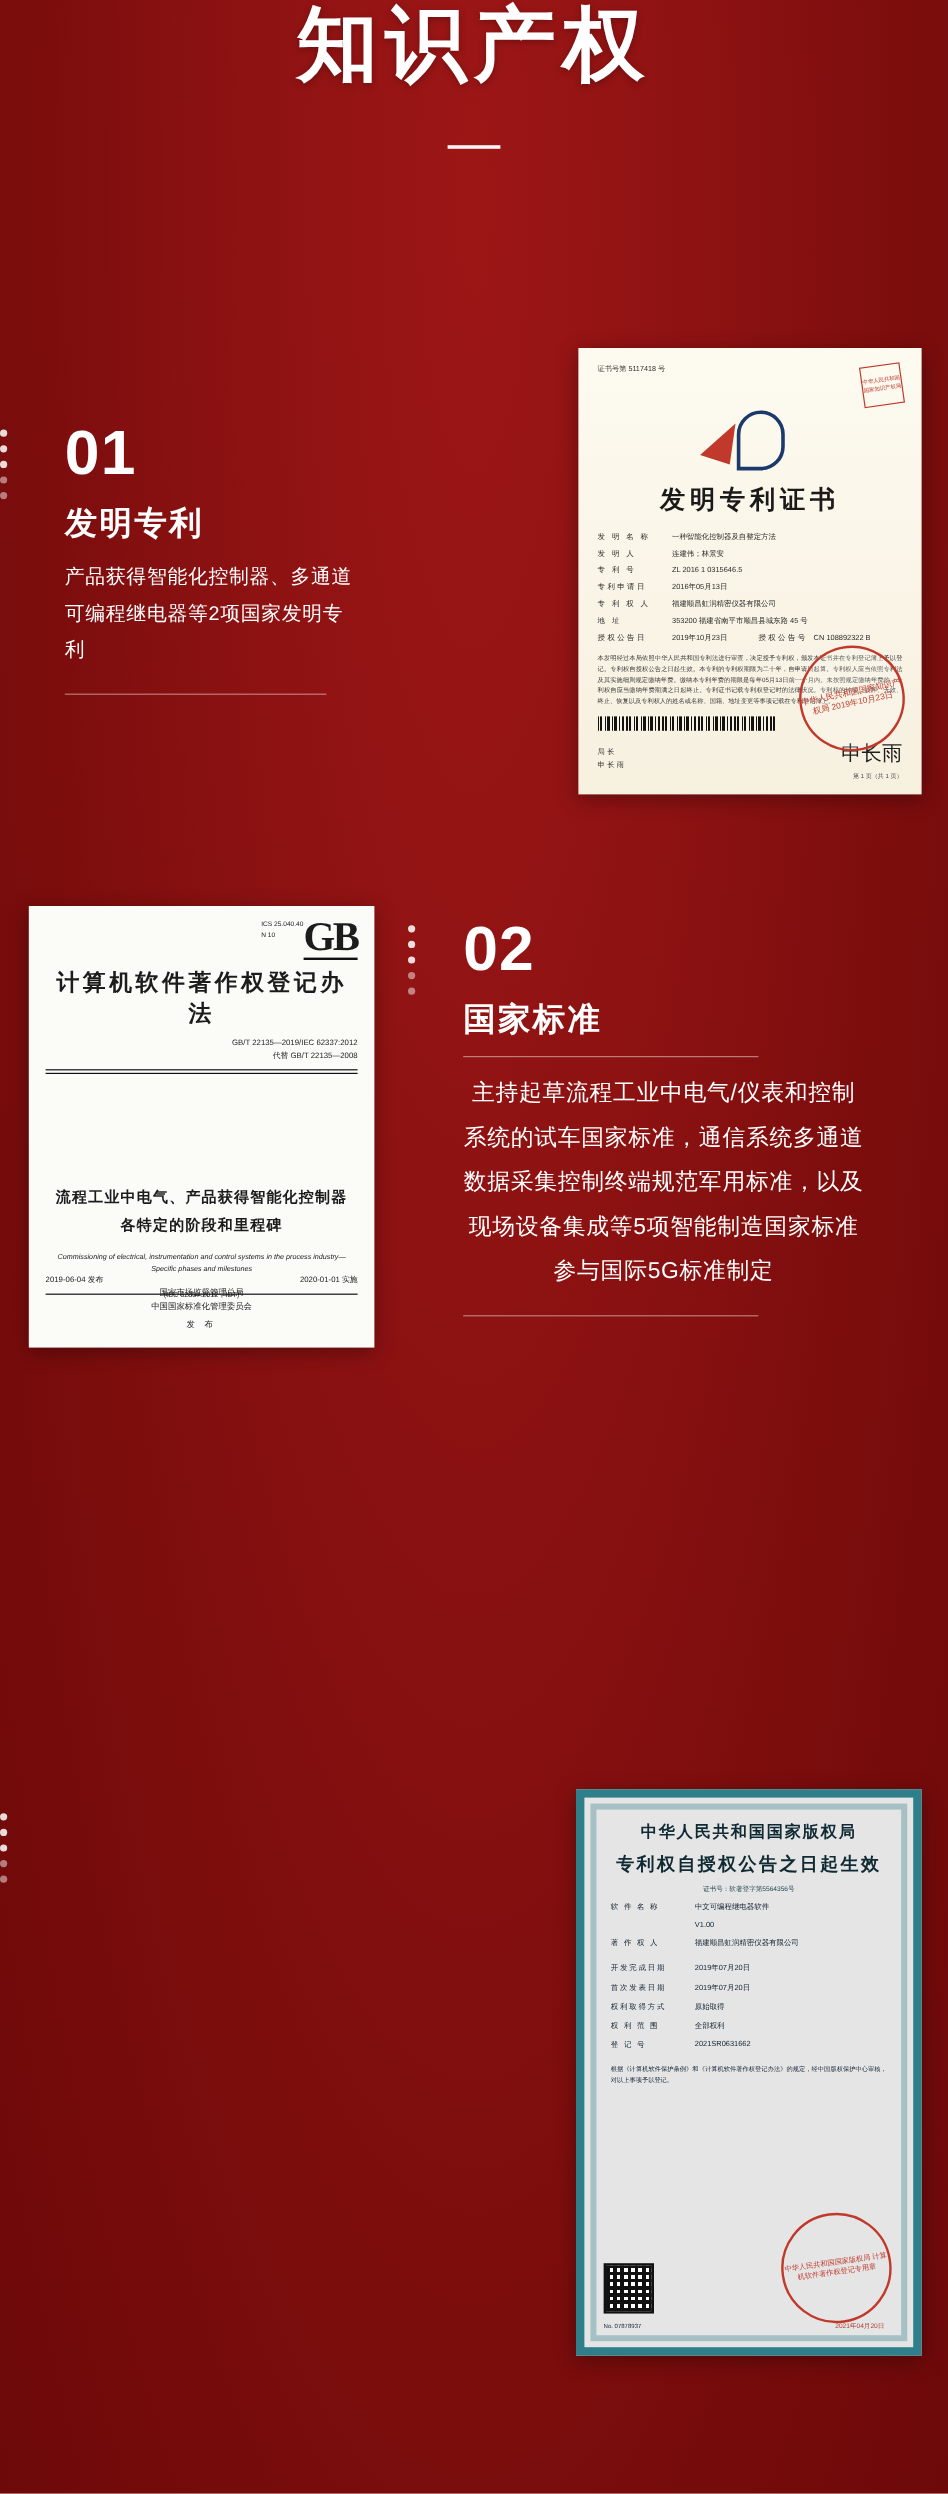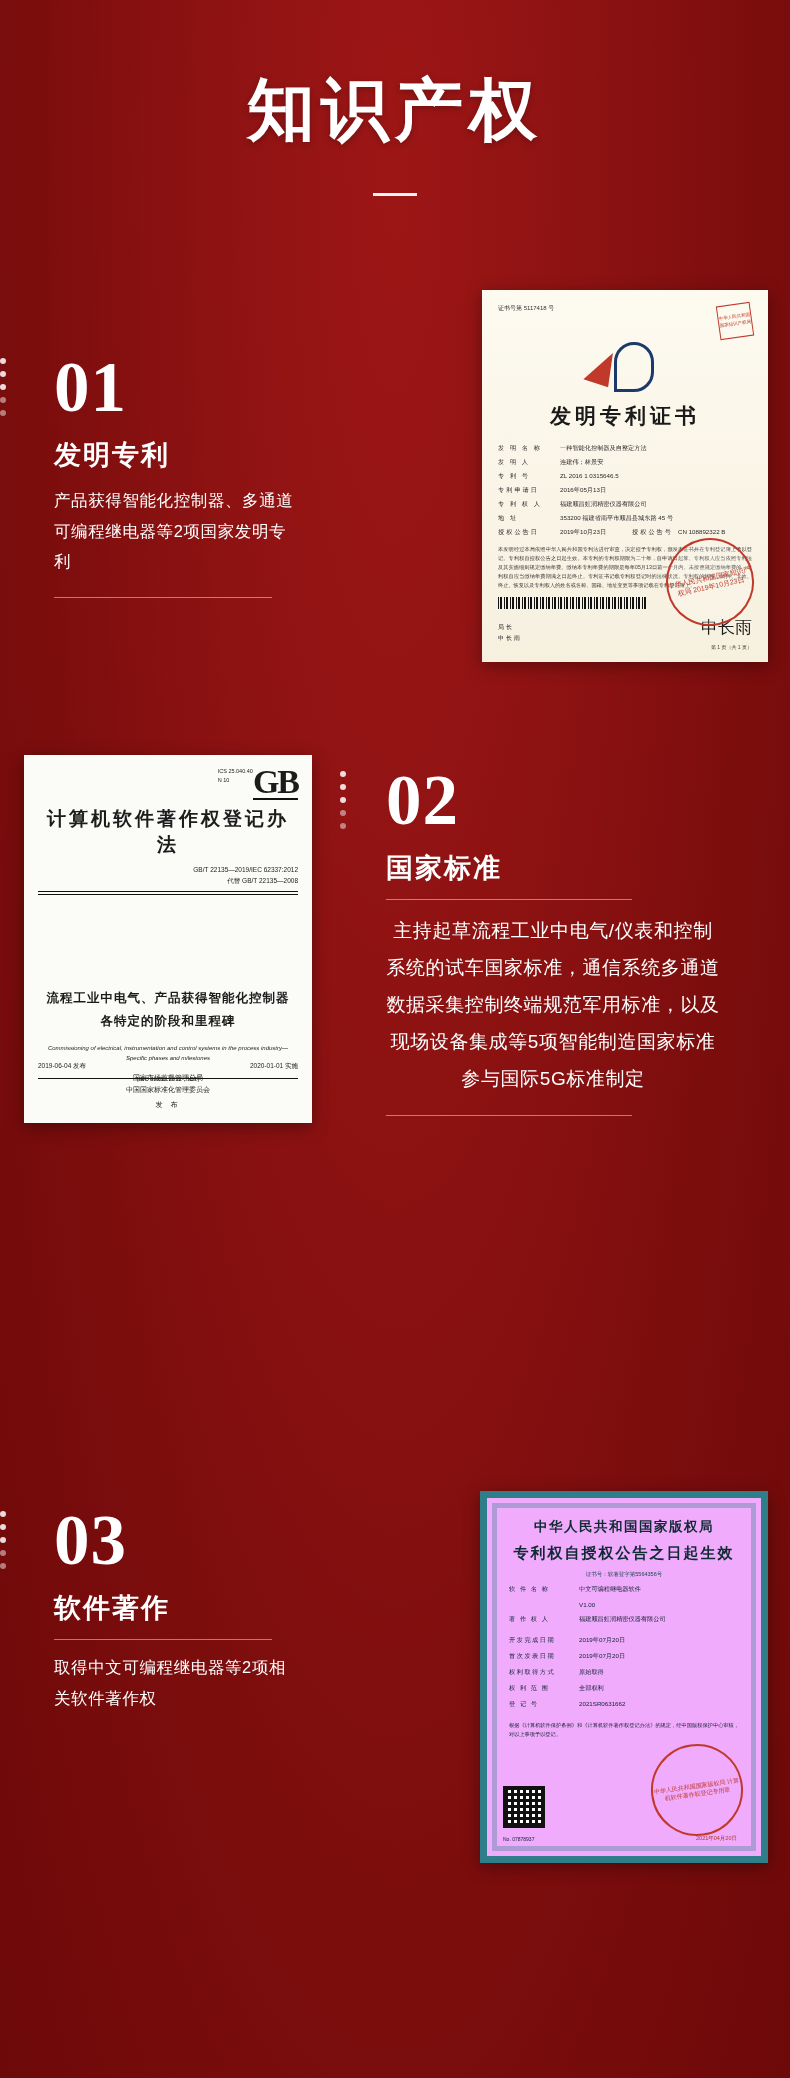--- a/index.html
+++ b/index.html
@@ -6,21 +6,21 @@
   body {
     width: 790px;
     height: 2078px;
     font-family: "Liberation Sans", sans-serif;
     background: radial-gradient(ellipse at 50% 8%, #9d1616 0%, #8d1212 35%, #7c0d0d 65%, #6d0909 100%);
     color: #fff;
     position: relative;
     overflow: hidden;
   }
   
-  .header { text-align: center; padding-top: 72px; }
+  .header { text-align: center; }
   .main-title {
     font-size: 68px;
     font-weight: bold;
     letter-spacing: 6px;
     line-height: 1.1;
     text-shadow: 0 2px 6px rgba(0,0,0,0.25);
   }
   .divider-line {
     width: 44px;
     height: 3px;
@@ -58,25 +58,24 @@
   .dots span {
     display: block;
     width: 6px;
     height: 6px;
     border-radius: 50%;
     background: rgba(255,255,255,0.85);
   }
   .dots span:nth-child(4), .dots span:nth-child(5) { opacity: 0.55; }
 
   .num {
-    font-size: 71px;
+    font-size: 52px;
     font-weight: bold;
     line-height: 1;
     letter-spacing: 1px;
-    font-family: Liberation Serif, serif;
   }
   .sec-title {
     font-size: 27px;
     font-weight: bold;
     margin-top: 14px;
     letter-spacing: 2px;
   }
   .hr {
     height: 1px;
     background: rgba(255,255,255,0.45);
@@ -238,22 +237,22 @@
   }
   .cert-gb .botrule { position: absolute; left: 14px; right: 14px; bottom: 44px; height: 1.4px; background: #111; }
   .cert-gb .issuer {
     position: absolute; left: 0; right: 0; bottom: 12px; text-align: center;
     font-size: 7px; line-height: 1.7;
   }
   .cert-gb .issuer .pub { display: inline-block; margin-top: 3px; letter-spacing: 3px; }
 
   
   .cert-soft {
-    width: 288px; height: 372px;
-    background: #f0abfc;
+    width: 288px; height: 472px;
+    background: #e5e5e5;
     border: 7px solid #2e7f8a;
     padding: 0;
     color: #123;
     font-size: 6px;
     position: relative;
   }
   .cert-soft .ornament {
     position: absolute; inset: 0;
     border: 5px solid rgba(46,127,138,0.35);
     margin: 5px;
@@ -431,26 +430,20 @@
 
 <div class="section sec3">
   <div class="text-block left-text" style="width:300px;">
     <div class="dots">
       <span></span>
         <span></span>
         <span></span>
         <span></span>
         <span></span>
     </div>
-    <div class="inner">
-      <div class="num">03</div>
-      <div class="sec-title">软件著作</div>
-      <div class="hr" style="width:218px;"></div>
-      <div class="desc">取得中文可编程继电器等2项相关软件著作权</div>
-    </div>
   </div>
   <div style="flex:1;"></div>
   <div class="cert cert-soft" style="margin-right:22px;margin-top:-14px;">
     <div class="ornament"></div>
     <div class="inner2">
       <div class="h1">中华人民共和国国家版权局</div>
       <div class="h2">专利权自授权公告之日起生效</div>
       <div class="certno">证书号：软著登字第5564356号</div>
       <div class="frow">
           <div class="fk">软 件 名 称</div>

